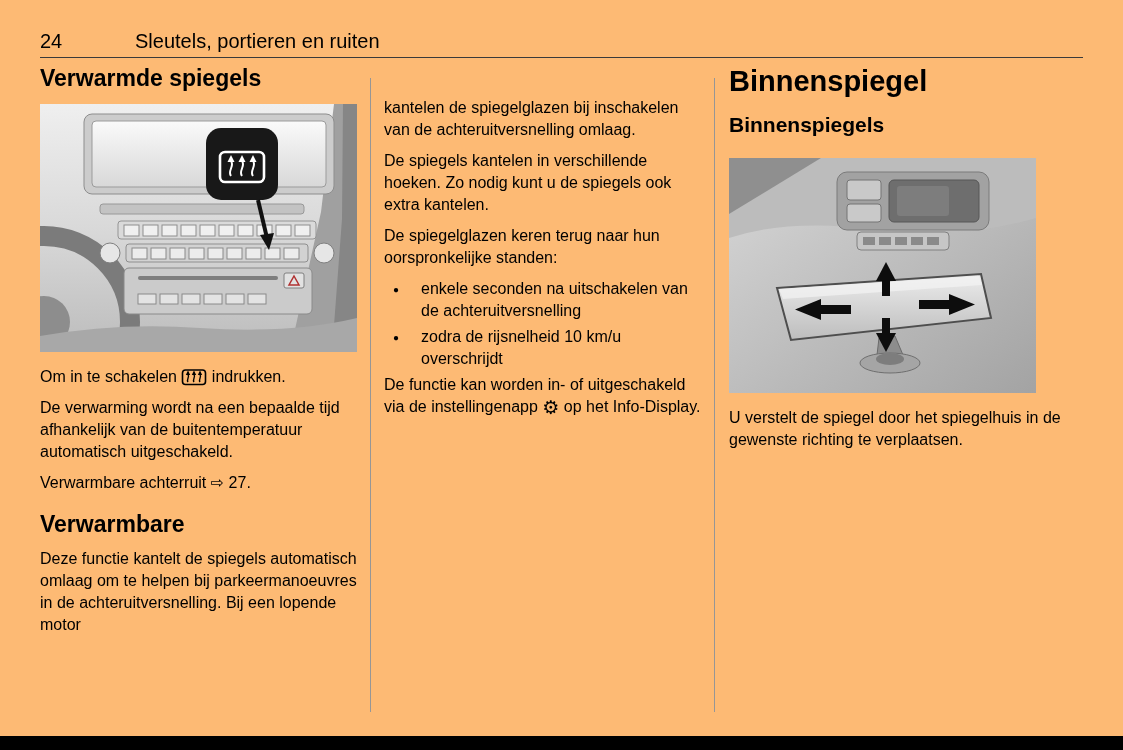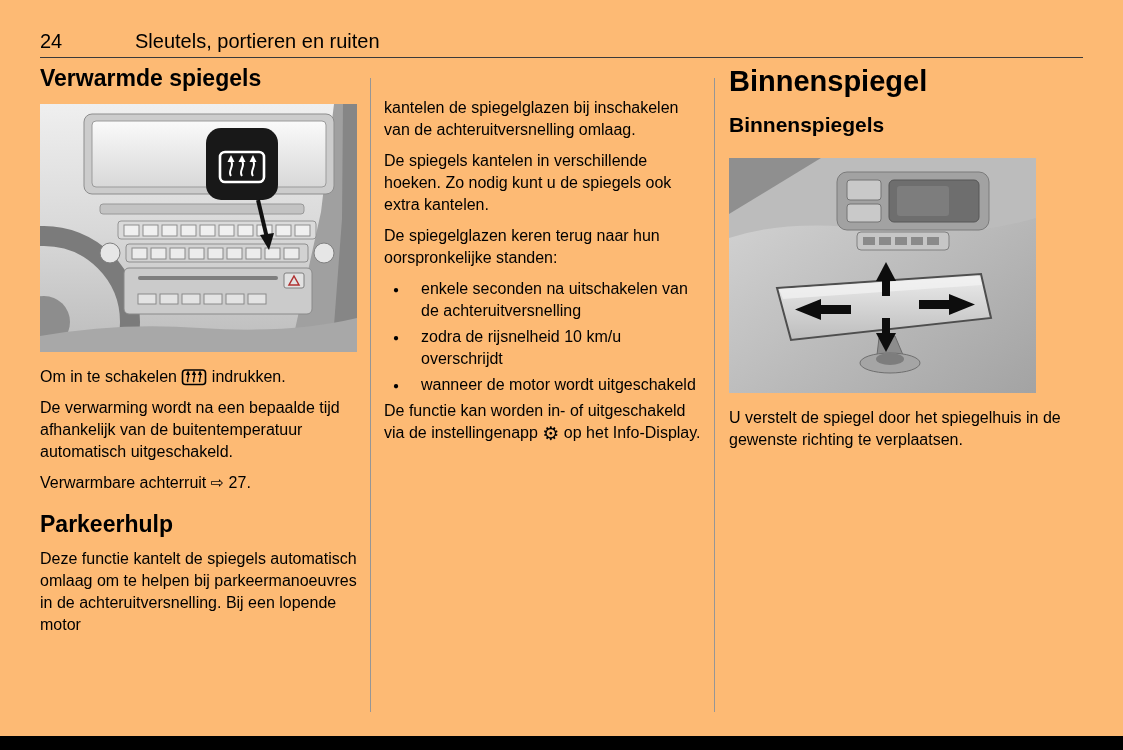--- a/index.html
+++ b/index.html
@@ -159,37 +159,34 @@
     </p>
 
     <p>De verwarming wordt na een bepaalde tijd afhankelijk van de buitentemperatuur automatisch uitgeschakeld.</p>
 
     <p>
       <span>Verwarmbare achterruit</span>
       <span class="arrow-glyph">⇨</span>
       <span>27.</span>
     </p>
 
-    <h2 class="section later">Parkeerhulp</h2>
+    <h2 class="section later">Verwarmbare</h2>
     <p>Deze functie kantelt de spiegels automatisch omlaag om te helpen bij parkeermanoeuvres in de achteruitversnelling. Bij een lopende motor</p>
   </div>
 
   <div class="col col2">
     <p>kantelen de spiegelglazen bij inschakelen van de achteruitversnelling omlaag.</p>
     <p>De spiegels kantelen in verschillende hoeken. Zo nodig kunt u de spiegels ook extra kantelen.</p>
     <p>De spiegelglazen keren terug naar hun oorspronkelijke standen:</p>
     <ul class="dots">
       <li>
         <span>enkele seconden na uitschakelen van de achteruitversnelling</span>
       </li>
       <li>
         <span>zodra de rijsnelheid 10 km/u overschrijdt</span>
-      </li>
-      <li>
-        <span>wanneer de motor wordt uitgeschakeld</span>
       </li>
     </ul>
     <p>
       <span>De functie kan worden in- of uitgeschakeld via de instellingenapp</span>
       <span class="gear-glyph">⚙</span>
       <span>op het Info-Display.</span>
     </p>
   </div>
 
   <div class="col col3">

